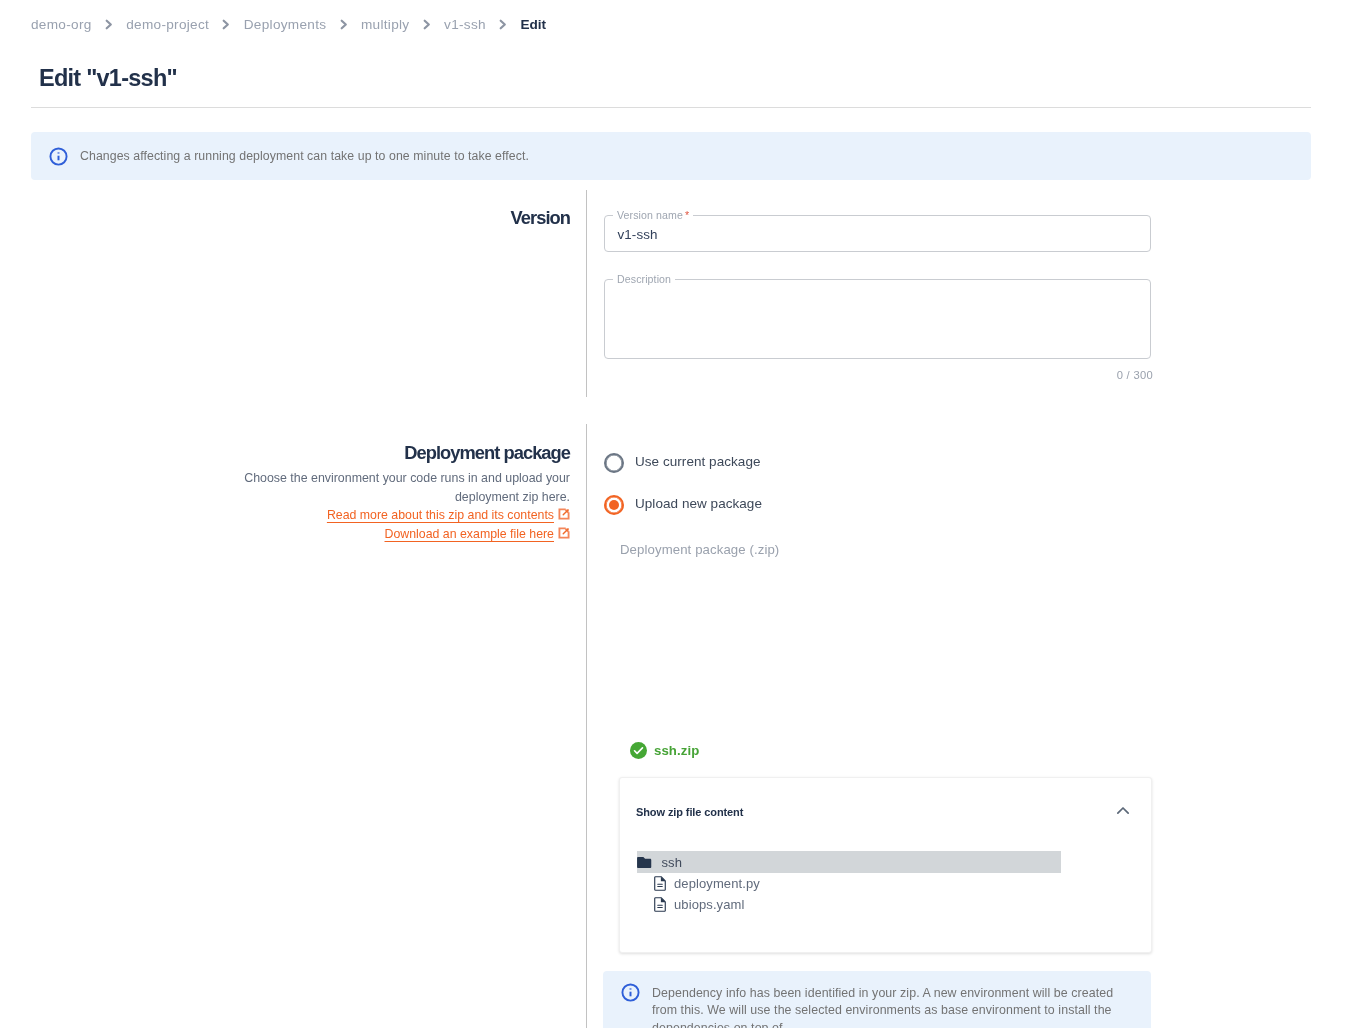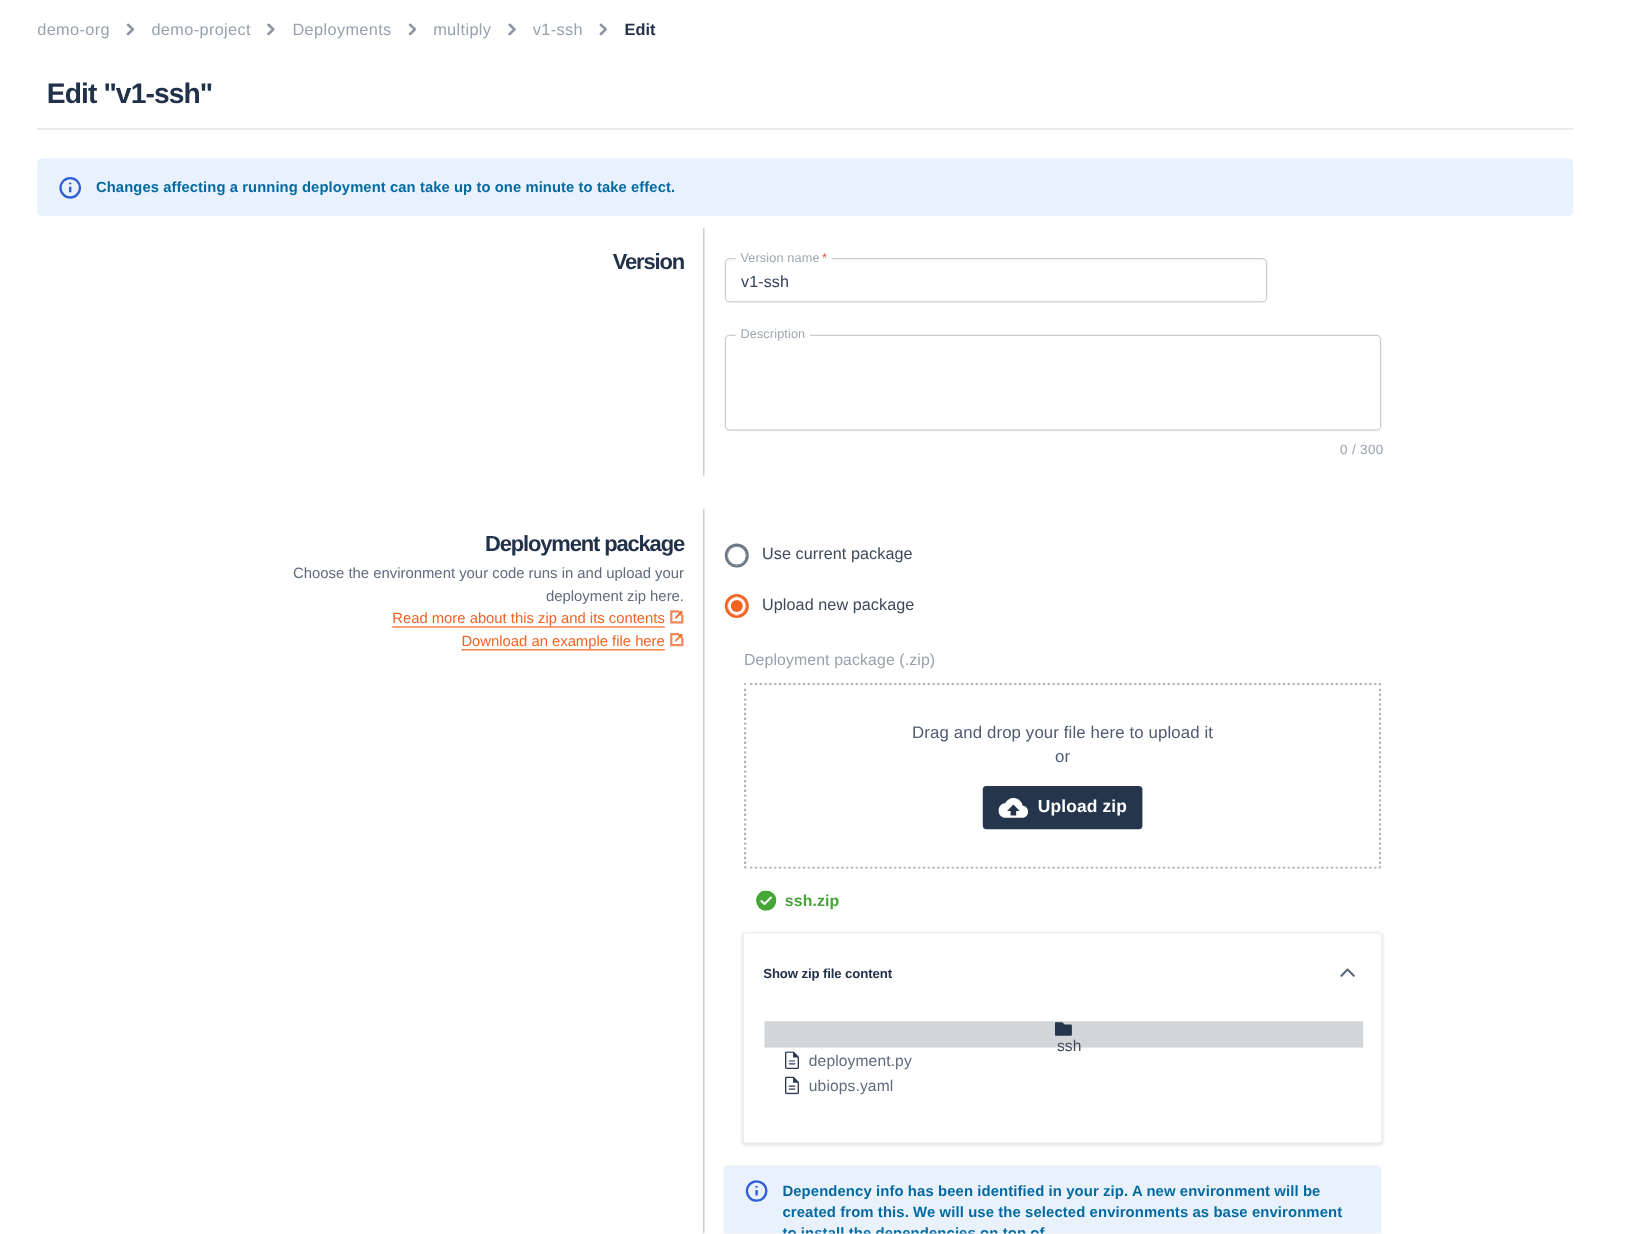--- a/index.html
+++ b/index.html
@@ -18,21 +18,21 @@
   
   .page-title{position:absolute;left:39px;top:66px;margin:0;font-size:23.5px;font-weight:700;
               color:#22314a;letter-spacing:-.75px;line-height:24px;}
   .rule{position:absolute;left:31px;top:107px;width:1280px;height:1px;background:#dcdcdc;}
 
   
   .banner{position:absolute;left:31px;top:132px;width:1280px;background:#e9f2fc;
           border-radius:4px;display:flex;align-items:flex-start;box-sizing:border-box;
           padding:14px 18px;}
   .banner .bicon{flex:0 0 auto;width:19px;height:19px;margin-right:12px;margin-top:1px;display:flex;}
-  .banner .btext{font-size:12.3px;color:#0369a1;line-height:19px;letter-spacing:.08px;padding-top:1px;font-weight:bold;}
+  .banner .btext{font-size:12.3px;color:#737373;line-height:19px;letter-spacing:.08px;padding-top:1px;}
 
   .banner.dep{padding:13px 18px;}
   .banner.dep .bicon{margin-top:-1px;}
   .banner.dep .btext{line-height:17.3px;font-size:12.4px;}
   
   .sec-label{position:absolute;text-align:right;}
   .sec-title{font-size:18.3px;font-weight:700;color:#22314a;line-height:20px;letter-spacing:-.95px;}
   .sec-desc{font-size:12.4px;color:#616b7c;line-height:18.6px;margin-top:6px;width:327px;margin-left:auto;}
   .vdiv{position:absolute;width:1px;background:#c2c2c2;}
 
@@ -76,21 +76,21 @@
 
   
   .card{position:absolute;box-sizing:border-box;background:#fff;border:1px solid #f0f0f0;
         border-radius:3px;box-shadow:0 1px 3px rgba(0,0,0,.13);}
   .card-head{position:absolute;left:0;top:0;right:0;height:67px;display:flex;
              align-items:center;justify-content:space-between;padding:0 16px 0 16px;
              box-sizing:border-box;}
   .card-head .t{font-size:11px;font-weight:700;color:#22314a;letter-spacing:-.1px;}
   .tree{position:absolute;left:0;right:0;}
   .trow{display:flex;align-items:center;height:21px;padding-left:17px;box-sizing:border-box;}
-  .trow.sel{background:#d2d6d9;margin-left:17px;padding-left:0;width:499px;height:22px;flex-direction:column;}
+  .trow.sel{background:#d2d6d9;margin-left:17px;padding-left:0;width:424px;height:22px;}
   .trow .nm{margin-left:8px;font-size:13px;color:#616b7c;letter-spacing:.1px;}
   .trow.sel .nm{color:#414b5c;margin-left:9px;}
 </style>
 </head>
 <body>
 
 <div class="page">
 
   <nav class="crumbs">
     <span class="crumb">demo-org</span>
@@ -138,21 +138,21 @@
       </svg>
     </span>
     <span class="btext">Changes affecting a running deployment can take up to one minute to take effect.</span>
   </div>
 
   <div class="sec-label" style="left:0;top:208px;width:570px;">
     <div class="sec-title">Version</div>
   </div>
   <div class="vdiv" style="left:586px;top:190px;height:207px;"></div>
 
-  <div class="field" style="left:604px;top:215px;width:452px;height:37px;">
+  <div class="field" style="left:604px;top:215px;width:547px;height:37px;">
     <span class="flabel"><span>Version name</span><span style="display:inline-block;width:2px"></span><span class="req">*</span></span>
     <span class="fval" style="top:10.5px;">v1-ssh</span>
   </div>
 
   <div class="field" style="left:604px;top:279px;width:547px;height:80px;">
     <span class="flabel">Description</span>
   </div>
   <div class="counter" style="left:1092px;top:369px;width:61px;text-align:right;">0 / 300</div>
 
   <div class="sec-label" style="left:0;top:443px;width:570px;">
@@ -177,33 +177,20 @@
     <span class="radio"></span>
     <span class="radio-label">Use current package</span>
   </div>
   <div class="radio-row" style="left:604px;top:495px;">
     <span class="radio on"></span>
     <span class="radio-label">Upload new package</span>
   </div>
 
   <div class="subtle-label" style="left:620px;top:542px;">Deployment package (.zip)</div>
 
-  <div class="dropzone" style="left:620px;top:569px;width:531px;height:155px;">
-    <div class="dz-line">Drag and drop your file here to upload it</div>
-    <div class="dz-or">or</div>
-    <button class="upload-btn">
-      <span style="display:flex">
-        <svg width="25" height="17" viewBox="0 0 28 19">
-            <path d="M22.6 7.2A8.6 8.6 0 0 0 14.1 0C10.8 0 7.9 1.9 6.4 4.7A6.9 6.9 0 0 0 0 11.6C0 15.4 3.1 18.5 6.9 18.5h15c3.2 0 5.8-2.6 5.8-5.8 0-3-2.4-5.5-5.1-5.5z" fill="#fff"></path>
-            <path d="M11.4 12.1v4.3h5.2v-4.3h3.3L14 6.1l-5.9 6z" fill="#25354c"></path>
-          </svg>
-      </span>
-      <span>Upload zip</span>
-    </button>
-  </div>
 
   <div class="zipname" style="left:623px;top:742px;">
     <span style="display:flex">
       <svg width="17" height="17" viewBox="0 0 24 24">
           <circle cx="12" cy="12" r="12" fill="#45a735"></circle>
           <path d="M6.4 12.4l3.6 3.6 7.6-7.6" fill="none" stroke="#fff" stroke-width="2.3" stroke-linecap="round" stroke-linejoin="round"></path>
         </svg>
     </span>
     <span>ssh.zip</span>
   </div>

